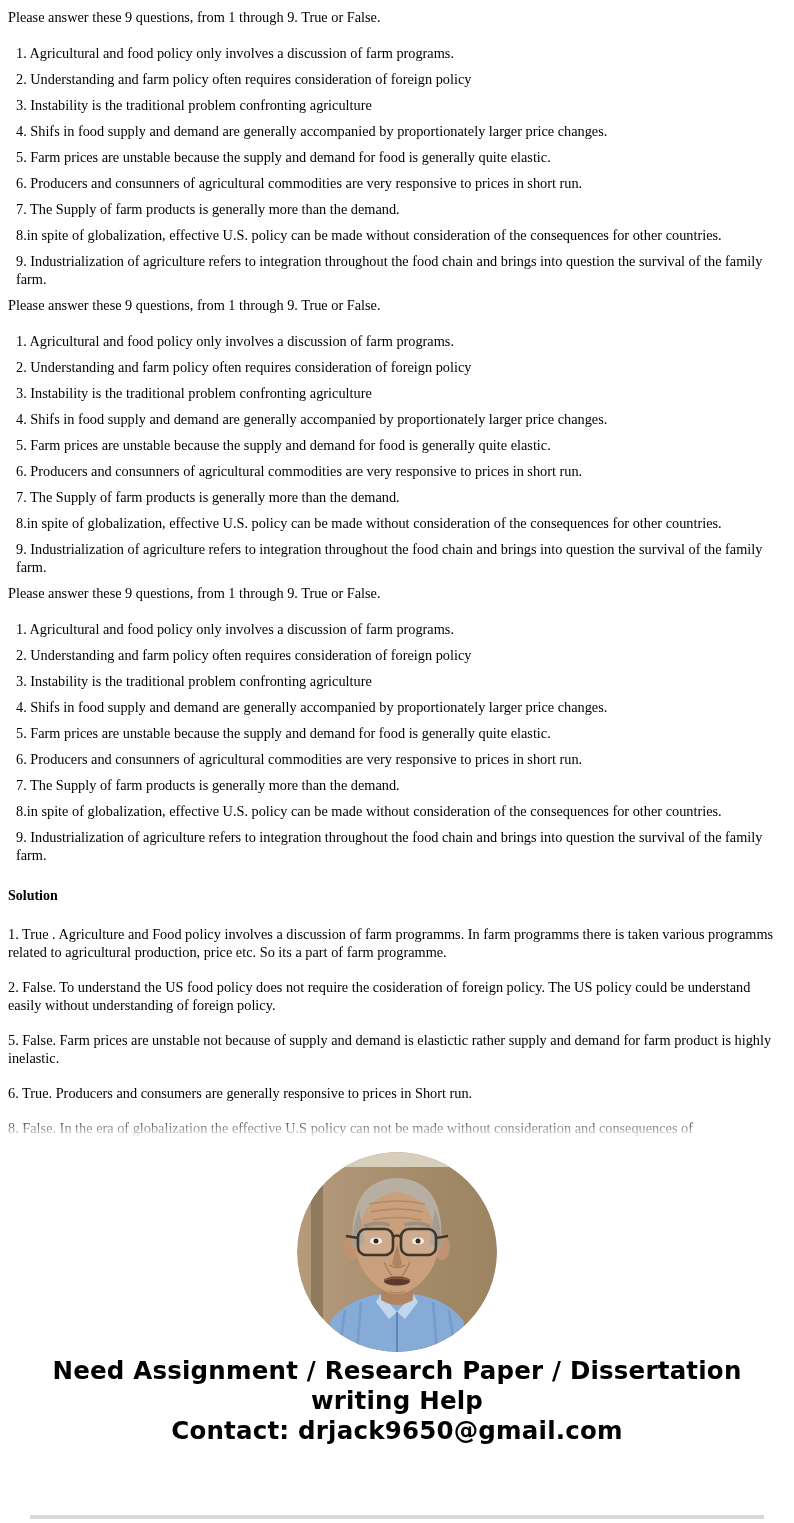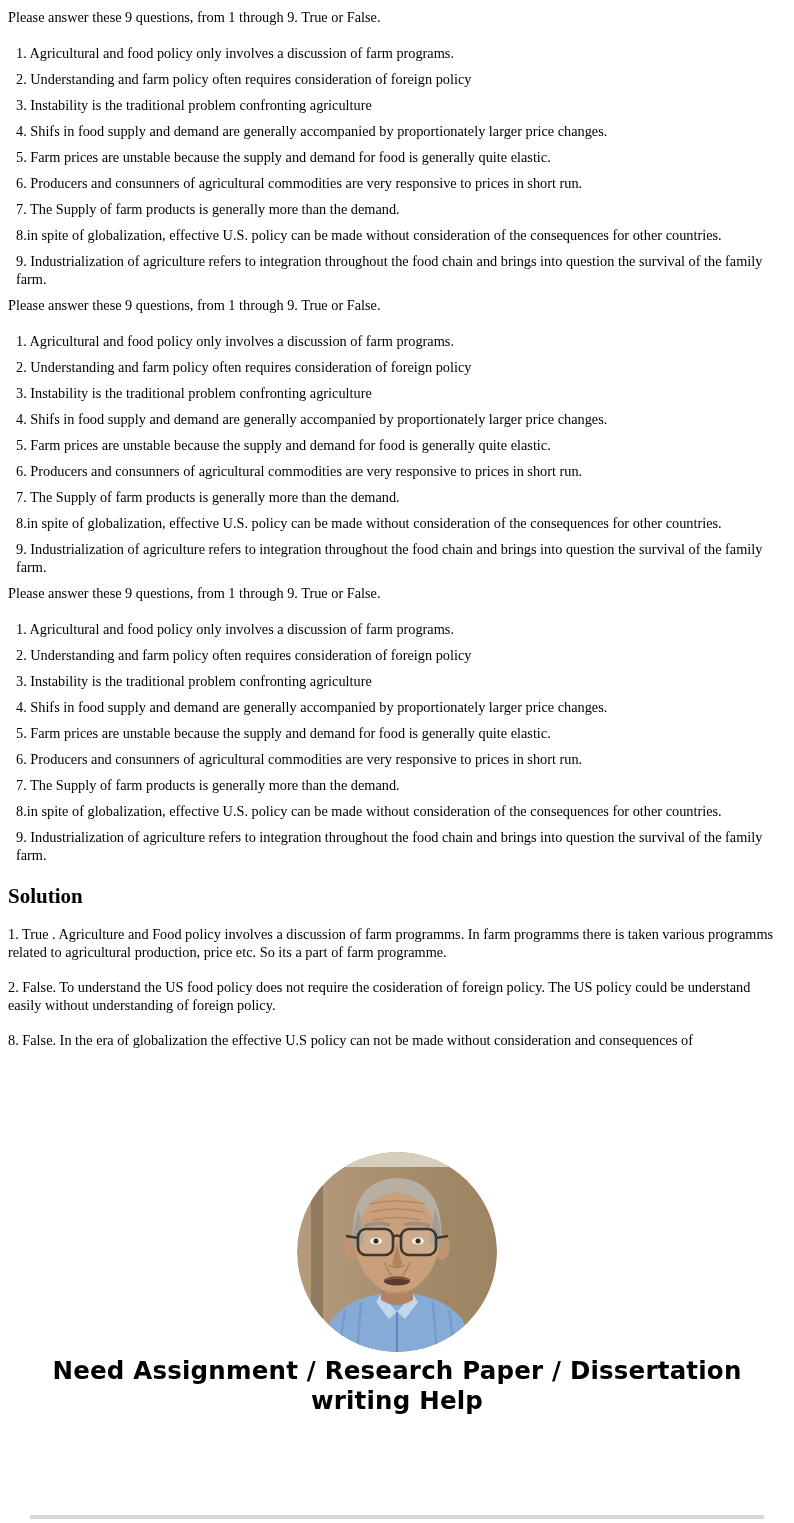--- a/index.html
+++ b/index.html
@@ -17,21 +17,21 @@
     position: absolute; top: 0; left: 0;
     width: 794px; height: 1136px;
     overflow: hidden;
     padding: 8px 8px 0 8px;
   }
   .text-clip p { font-size: 14.3px; line-height: 18px; }
   .q-intro { margin: 0 0 18px 0; }
   .q-item  { margin: 8px; }
   .solution-heading {
     font-family: "Liberation Serif", serif;
-    font-size: 21px; line-height: 20px; font-weight: bold;
+    font-size: 14px; line-height: 20px; font-weight: bold;
     margin: 22px 0 19px 0;
   }
   .answer { margin: 16px 0 17px 0; }
   .text-fade {
     position: absolute; left: 0; top: 1116px; width: 794px; height: 20px;
     background: linear-gradient(rgba(255,255,255,0), rgba(255,255,255,0.9));
     pointer-events: none;
   }
 
   
@@ -98,20 +98,22 @@
           <p class="q-item">6. Producers and consunners of agricultural commodities are very responsive to prices in short run.</p>
           <p class="q-item">7. The Supply of farm products is generally more than the demand.</p>
           <p class="q-item">8.in spite of globalization, effective U.S. policy can be made without consideration of the consequences for other countries.</p>
           <p class="q-item">9. Industrialization of agriculture refers to integration throughout the food chain and brings into question the survival of the family farm.</p>
         </div>
       </div>
     <h2 class="solution-heading">Solution</h2>
     <div id="answers">
         <p class="answer">1. True . Agriculture and Food policy involves a discussion of farm programms. In farm programms there is taken various programms related to agricultural production, price etc. So its a part of farm programme.</p>
         <p class="answer">2. False. To understand the US food policy does not require the cosideration of foreign policy. The US policy could be understand easily without understanding of foreign policy.</p>
+        <p class="answer">5. False. Farm prices are unstable not because of supply and demand is elastictic rather supply and demand for farm product is highly inelastic.</p>
+        <p class="answer">6. True. Producers and consumers are generally responsive to prices in Short run.</p>
         <p class="answer">8. False. In the era of globalization the effective U.S policy can not be made without consideration and consequences of</p>
       </div>
   </div>
   <div class="text-fade"></div>
 
   <div class="photo-wrap">
     <svg width="200" height="200" viewBox="0 0 200 200">
       <defs>
         <clipPath id="pc">
             <circle cx="100" cy="100" r="100"></circle>
@@ -166,16 +168,17 @@
         <ellipse cx="100" cy="129" rx="13" ry="4.6" fill="#5d3a2e"></ellipse>
         <path d="M87 128 Q100 124 113 128" stroke="#8a5a42" stroke-width="1.6" fill="none"></path>
 
         <path d="M92 139 Q100 143 108 139" stroke="#a47a58" stroke-width="1.3" fill="none" opacity="0.7"></path>
       </g>
     </svg>
   </div>
 
   <div class="footer">
     <div>Need Assignment / Research Paper / Dissertation writing Help</div>
+    <div>Contact: drjack9650@gmail.com</div>
   </div>
 
   <div class="bottom-strip"></div>
 </div>
 
 </body></html>

